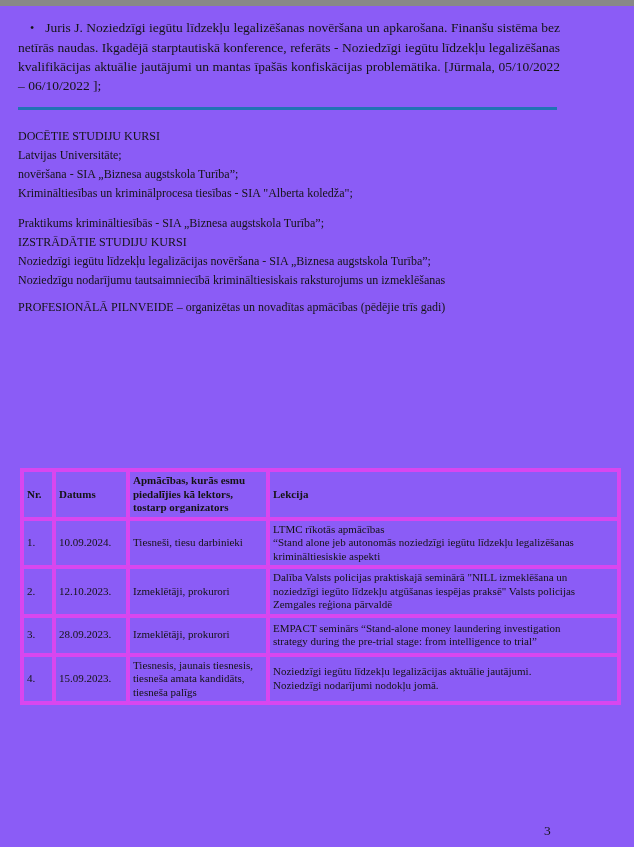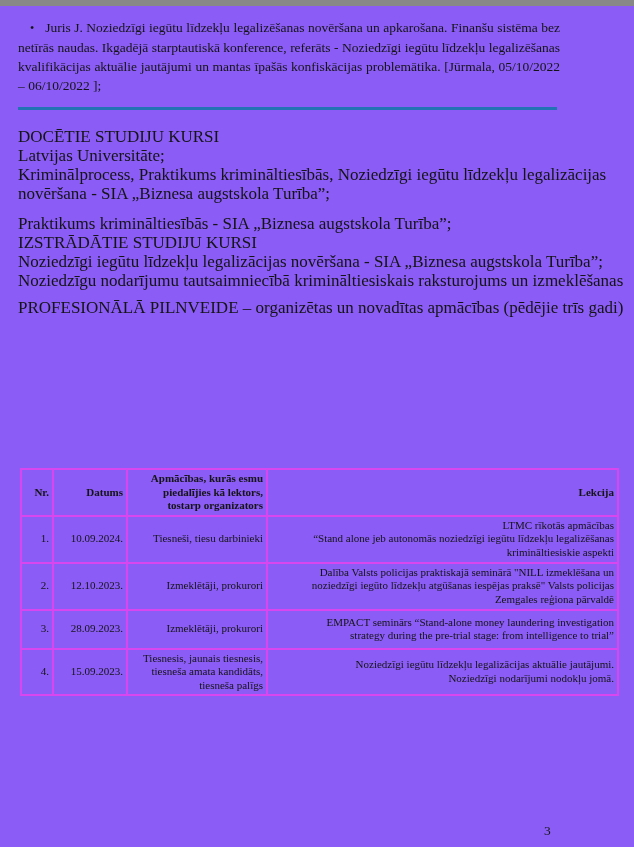--- a/index.html
+++ b/index.html
@@ -30,36 +30,36 @@
     width:539px;height:3px;
     margin-top:12px;
     border:none;
   }
   .section{margin:0;}
   .sec-taught{margin-top:17px;}
   .sec-developed{margin-top:11px;}
   .sec-prof{margin-top:8px;}
   .tline{
     width:560px;
-    font-size:17px;
+    font-size:12px;
     line-height:19px;
     white-space:nowrap;
   }
   table.training{
     margin-top:151px;
     margin-left:2px;
     border-collapse:collapse;
     table-layout:fixed;
     width:597px;
     font-size:11px;
     line-height:13.5px;
   }
   table.training th, table.training td{
-    border:2px solid #d946ef;
-    text-align:right;
+    border:4px solid #d946ef;
+    text-align:left;
     vertical-align:middle;
     padding:2px 3px;
     overflow:hidden;
   }
   table.training{border:2px solid #000;}
   table.training th{font-weight:bold;}
   .cl{white-space:nowrap;}
   tr.hrow{height:40px;}
   tr.r1{height:47px;}
   tr.r2{height:47px;}
@@ -79,22 +79,22 @@
 
     <div>
       <p class="bullet-para"><span class="bullet-glyph">•</span><span>Juris J. Noziedzīgi iegūtu līdzekļu legalizēšanas novēršana un apkarošana. Finanšu sistēma bez netīrās naudas. Ikgadējā starptautiskā konference, referāts - Noziedzīgi iegūtu līdzekļu legalizēšanas kvalifikācijas aktuālie jautājumi un mantas īpašās konfiskācijas problemātika. [Jūrmala, 05/10/2022 – 06/10/2022 ];</span></p>
     </div>
 
     <div class="rule" style="background: rgb(33, 115, 180);"></div>
 
     <div class="section sec-taught">
       <div class="tline">DOCĒTIE STUDIJU KURSI</div>
       <div class="tline">Latvijas Universitāte;</div>
-      <div class="tline">Kriminālprocess, Praktikums krimināltiesībās, Noziedzīgi iegūtu līdzekļu legalizācijas</div>
       <div class="tline">novēršana - SIA „Biznesa augstskola Turība”;</div>
+      <div class="tline">Krimināltiesības un kriminālprocesa tiesības - SIA "Alberta koledža";</div>
     </div>
 
     <div class="section sec-developed">
       <div class="tline">Praktikums krimināltiesībās - SIA „Biznesa augstskola Turība”;</div>
       <div class="tline">IZSTRĀDĀTIE STUDIJU KURSI</div>
       <div class="tline">Noziedzīgi iegūtu līdzekļu legalizācijas novēršana - SIA „Biznesa augstskola Turība”;</div>
       <div class="tline">Noziedzīgu nodarījumu tautsaimniecībā krimināltiesiskais raksturojums un izmeklēšanas</div>
     </div>
 
     <div class="section sec-prof">

